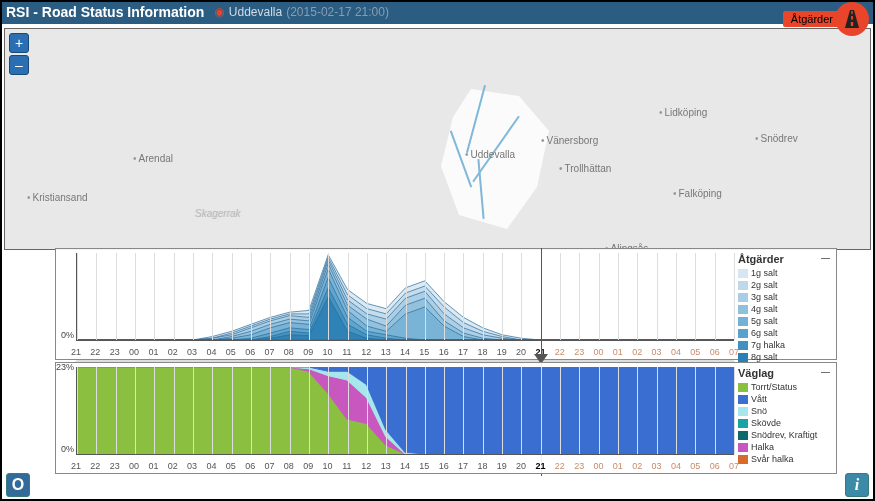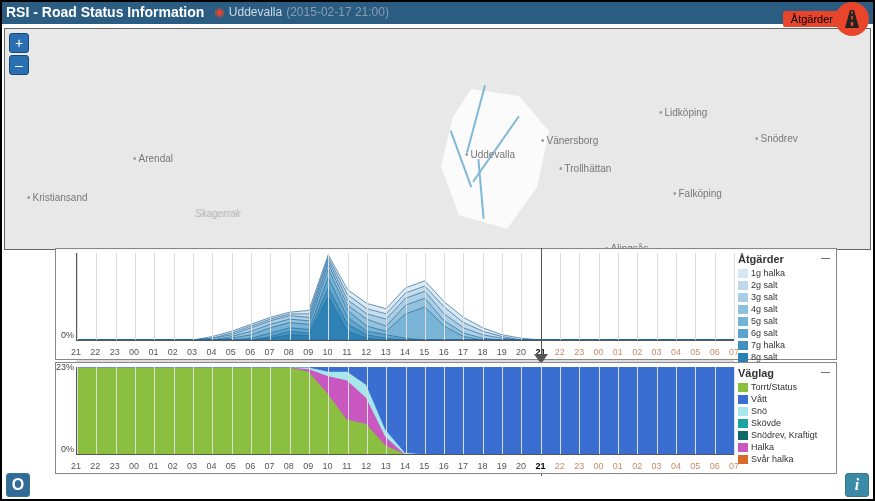--- a/index.html
+++ b/index.html
@@ -151,21 +151,21 @@
         <div class="gridV" style="left: 94.1176%;"></div>
         <div class="gridV" style="left: 97.0588%;"></div>
         <div class="gridV" style="left: 100%;"></div>
       </div>
     <div class="legend">
       <span class="collapse">—</span>
       <div class="t">Åtgärder</div>
       <div id="leg1">
           <div class="row">
             <span class="sw" style="background: rgb(214, 230, 242);"></span>
-            <span>1g halka</span>
+            <span>1g salt</span>
           </div>
           <div class="row">
             <span class="sw" style="background: rgb(192, 217, 234);"></span>
             <span>2g salt</span>
           </div>
           <div class="row">
             <span class="sw" style="background: rgb(169, 205, 228);"></span>
             <span>3g salt</span>
           </div>
           <div class="row">

